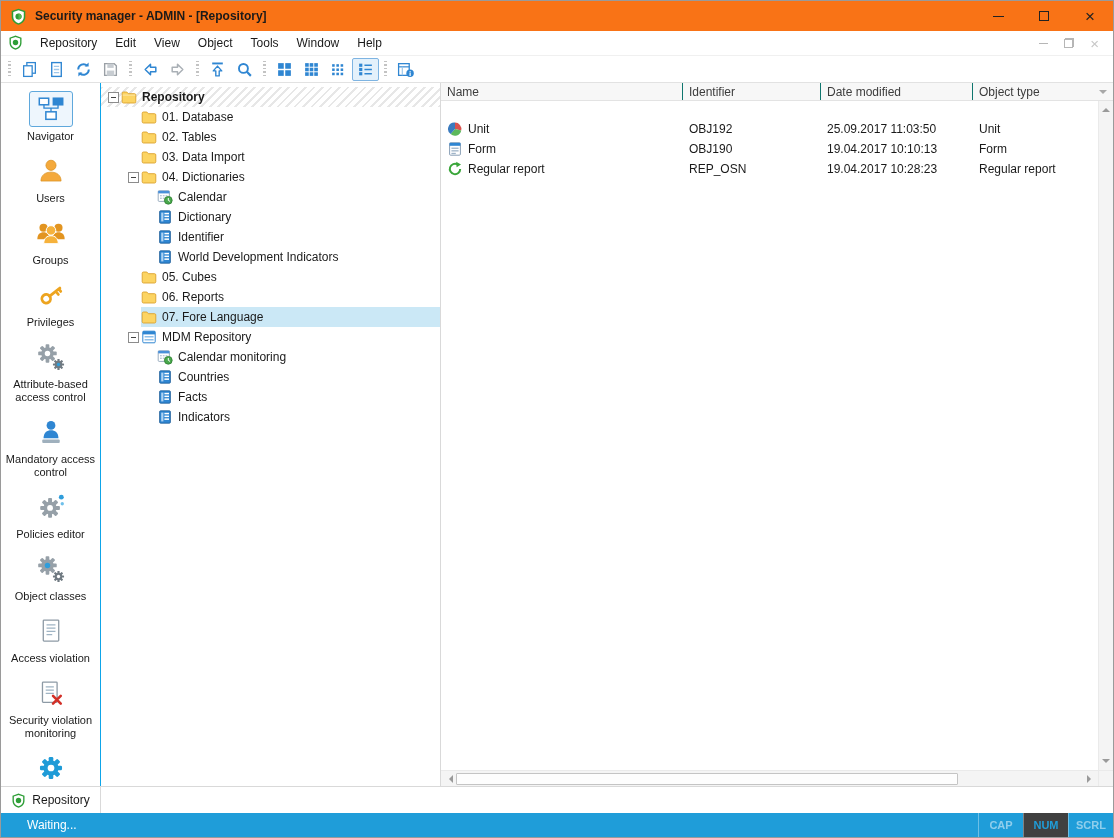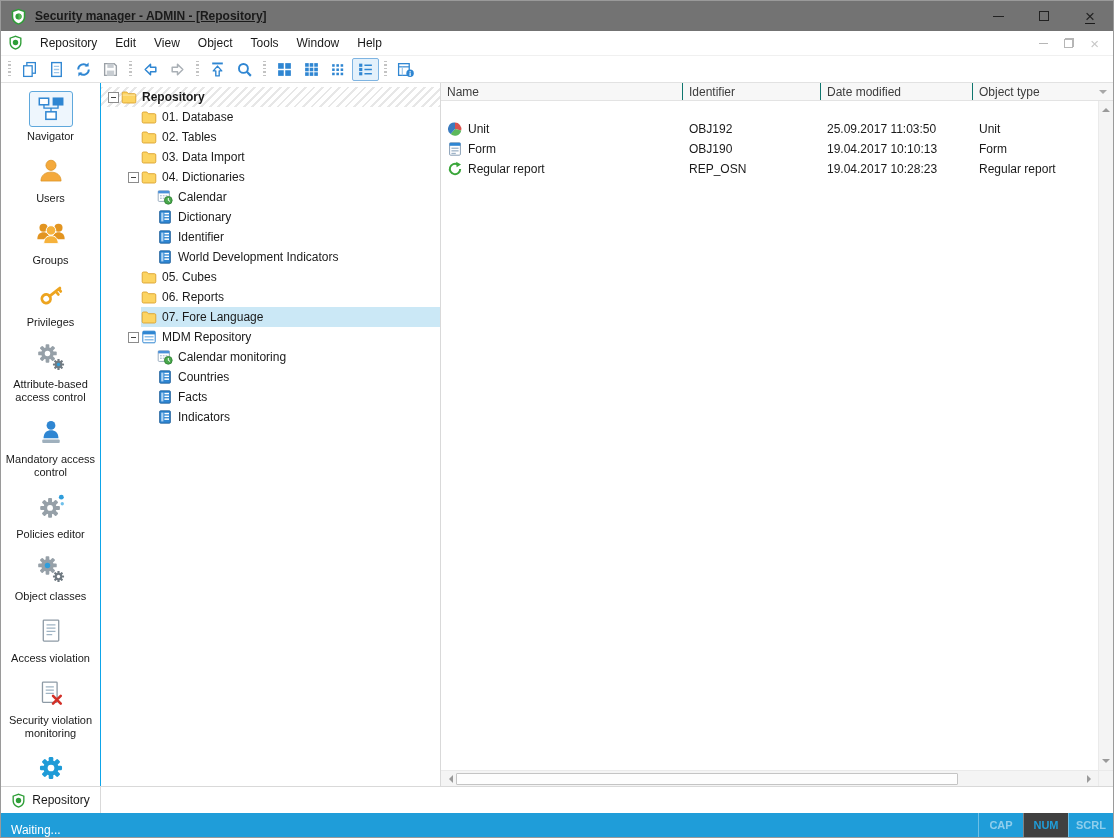--- a/index.html
+++ b/index.html
@@ -1,21 +1,21 @@
 <!DOCTYPE html>
 <html><head>
 <meta charset="utf-8">
 <style>
   * { margin:0; padding:0; box-sizing:border-box; }
   html,body { background:#e8e8e8; }
   body { font-family:"Liberation Sans", sans-serif; font-size:12px; color:#1a1a1a; }
   .window { width:1114px; height:838px; background:#fff; border:1px solid #9a9a9a; display:flex; flex-direction:column; overflow:hidden; }
 
   
-  .titlebar { flex:0 0 30px; display:flex; align-items:center; background:#737373; padding-left:9px;text-decoration:underline; }
+  .titlebar { flex:0 0 30px; display:flex; align-items:center; background:#f97316; padding-left:9px; }
   .titlebar .app-icon { width:17px; height:17px; margin-right:8px; display:flex; }
   .titlebar .title { font-weight:bold; font-size:12px; }
   .win-controls { margin-left:auto; display:flex; height:100%; }
   .win-btn { width:46px; display:flex; align-items:center; justify-content:center; color:#222; }
   .min-glyph { width:11px; height:1px; background:#222; }
   .max-glyph { width:10px; height:10px; border:1px solid #222; }
   .close-glyph { font-size:17px; line-height:17px; color:#222; }
 
   
   .menubar { flex:0 0 24px; display:flex; align-items:center; background:#fff; border-bottom:1px solid #f0f0f0; }
@@ -89,21 +89,21 @@
   .htrack { flex:1; height:100%; display:flex; align-items:center; }
   .hthumb { width:80%; height:12px; background:#fdfdfd; border:1px solid #c4c4c4; border-radius:1px; }
   .scroll-corner { flex:0 0 15px; background:#f4f4f4; border-left:1px solid #eaeaea; }
 
   
   .tabbar { flex:0 0 26px; display:flex; background:#fff; }
   .tab { width:100px; display:flex; align-items:center; justify-content:center; gap:6px; border-right:1px solid #d9d9d9; background:#fff; }
   .tab .tab-icon { width:15px; height:15px; display:flex; }
 
   
-  .statusbar { flex:0 0 24px; background:#1f9dd9; color:#fff; display:flex; align-items:flex-end; padding-left:10px; font-size:12px; }
+  .statusbar { flex:0 0 24px; background:#1f9dd9; color:#fff; display:flex; align-items:center; padding-left:26px; font-size:12px; }
   .status-right { margin-left:auto; display:flex; height:100%; }
   .indicator { width:45px; display:flex; align-items:center; justify-content:center; border-left:1px solid rgba(255,255,255,0.35); color:rgba(255,255,255,0.5); font-size:11px; font-weight:bold; }
   .indicator.active { background:#404040; color:#1f9dd9; }
 </style>
 </head>
 <body>
 
 <div class="window">
 
   <div class="titlebar">

